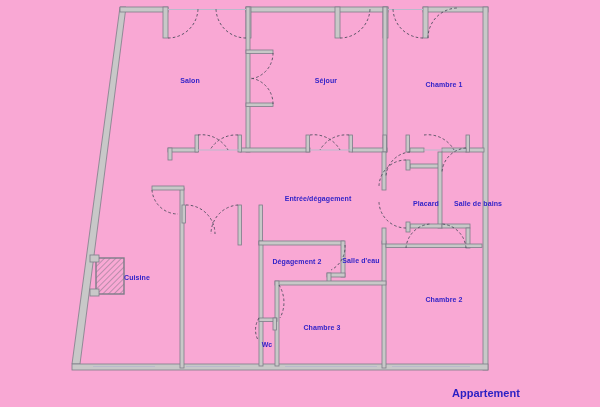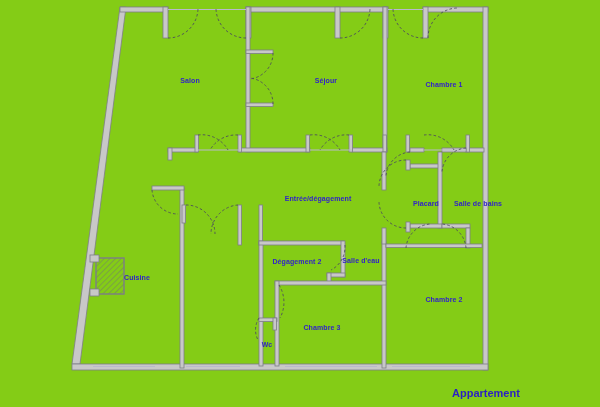--- a/index.html
+++ b/index.html
@@ -10,21 +10,21 @@
   body {
     width: 600px;
     height: 407px;
     font-family: "Liberation Sans", sans-serif;
     overflow: hidden;
   }
   #plan-root {
     position: relative;
     width: 600px;
     height: 407px;
-    background: #84cc16;
+    background: #f9a8d4;
   }
   #floorplan-svg {
     position: absolute;
     left: 0;
     top: 0;
     display: block;
   }
   .room-label {
     position: absolute;
     color: #3223c8;

